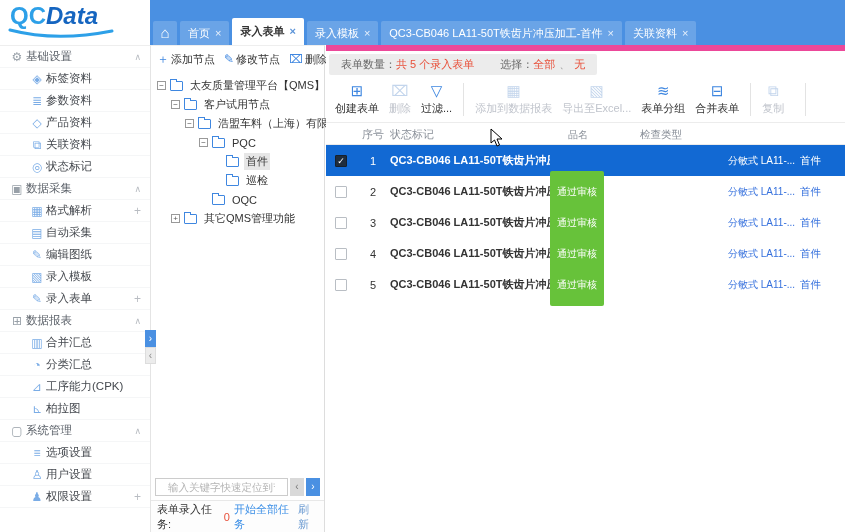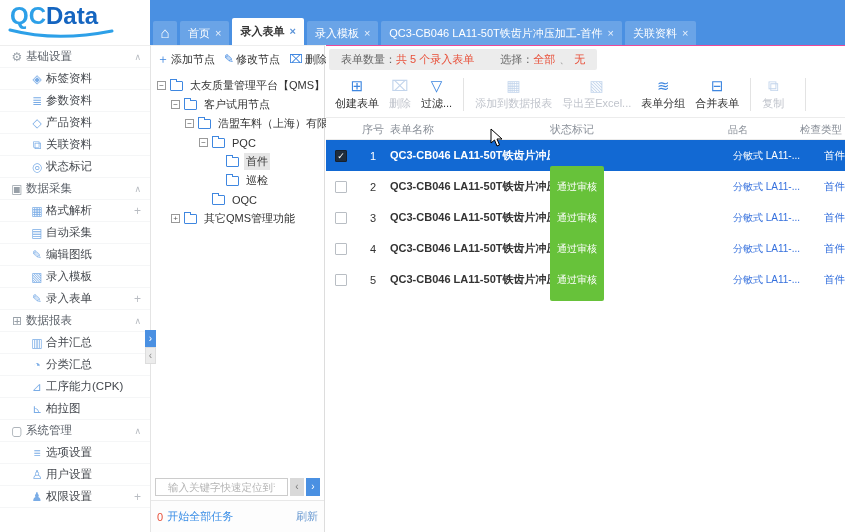--- a/index.html
+++ b/index.html
@@ -4,21 +4,21 @@
 <style>
   * { margin:0; padding:0; box-sizing:border-box; }
   html,body { width:845px; height:532px; overflow:hidden; background:#fff;
     font-family:"Liberation Sans","DejaVu Sans",sans-serif; }
   .app { position:relative; width:845px; height:532px; background:#fff; }
 
   
   .logo-area { position:absolute; left:0; top:0; width:150px; height:45px; background:#fff; z-index:5; }
   .logo-text { position:absolute; left:10px; top:2px; font-size:24px; font-weight:bold; letter-spacing:0; }
   .logo-text .p1 { color:#2da0e8; }
-  .logo-text .p2 { color:#1565c0; }
+  .logo-text .p2 { color:#1565c0;font-style:italic; }
   .logo-swoosh { position:absolute; left:8px; top:26px; }
 
   
   .header { position:absolute; left:150px; top:0; right:0; height:45px; background:#4a90e2; }
   .tabbar { position:absolute; left:0; bottom:0; right:0; height:27px; display:flex; align-items:flex-end; padding-left:3px; }
   .home-btn { width:24px; height:24px; margin-right:3px; background:rgba(255,255,255,.18);
     color:#fff; font-size:15px; text-align:center; line-height:23px; border-radius:2px 2px 0 0; cursor:pointer; }
   .tab { height:24px; line-height:24px; padding:0 8px; margin-right:3px; background:rgba(255,255,255,.18);
     color:#fff; font-size:11px; border-radius:2px 2px 0 0; white-space:nowrap; cursor:pointer; display:flex; align-items:center; gap:5px;}
   .tab .x { font-size:11px; color:#e8f1fc; }
@@ -66,21 +66,21 @@
   .tree-search input::placeholder { color:#b5b5b5; }
   .ts-btn { width:14px; height:18px; background:#d9d9d9; color:#777; font-size:10px; text-align:center; line-height:17px; cursor:pointer; }
   .ts-btn.next { background:#4a90e2; color:#fff; }
   .tree-task { position:absolute; left:0; right:0; bottom:0; height:32px; border-top:1px solid #e8e8e8;
     font-size:11px; color:#333; display:flex; align-items:center; padding:0 6px; gap:4px; background:#fdfdfd; }
   .task-count { color:#e8503a; }
   .task-link { color:#3a8ee6; cursor:pointer; }
   .task-refresh { margin-left:auto; color:#6b9bd2; cursor:pointer; }
 
   
-  .main { position:absolute; left:326px; top:45px; right:0; bottom:0; background:#fff; border-top:1px solid #ec4899; overflow:hidden; }
+  .main { position:absolute; left:326px; top:45px; right:0; bottom:0; background:#fff; border-top:6px solid #ec4899; overflow:hidden; }
   .info-bar { margin:3px 0 0 3px; display:inline-block; background:#ececec; border-radius:2px;
     padding:3px 12px; font-size:11px; color:#666; }
   .info-bar .red { color:#e8503a; }
   .info-bar .gap { display:inline-block; width:26px; }
   .info-bar .sep { color:#999; margin:0 4px; }
 
   .toolbar { display:flex; align-items:flex-start; padding:6px 0 4px 4px; border-bottom:1px solid #ececec; overflow:hidden; white-space:nowrap; }
   .tb-btn { display:inline-flex; flex-direction:column; align-items:center; gap:2px; padding:2px 5px; cursor:pointer; }
   .tb-ic { font-size:15px; line-height:16px; color:#3f87e0; }
   .tb-label { font-size:11px; color:#333; }
@@ -94,21 +94,21 @@
   .trow { display:flex; align-items:center; }
   .thead { height:20px; font-size:11px; color:#8a9099; border-bottom:1px solid #ebebeb; }
   .c-cb { width:30px; flex:0 0 30px; display:flex; justify-content:center; }
   .c-seq { width:34px; flex:0 0 34px; text-align:center; font-size:11px; }
   .c-name { width:160px; flex:0 0 160px; font-size:11px; overflow:hidden; white-space:nowrap; }
   .c-status { width:178px; flex:0 0 178px; }
   .c-pin { width:72px; flex:0 0 72px; font-size:10px; white-space:nowrap; overflow:hidden; }
   .c-type { flex:1; font-size:10.5px; }
   .drow { height:31px; font-size:11px; color:#333; cursor:pointer; }
   .drow .c-name { font-weight:bold; }
-  .drow .c-pin, .drow .c-type { color:#3570dd;text-align:right; }
+  .drow .c-pin, .drow .c-type { color:#3570dd; }
   .drow.selected { background:#1269d3; color:#fff; }
   .drow.selected .c-pin, .drow.selected .c-type { color:#fff; }
   .cb { width:12px; height:12px; border:1px solid #b9bec4; background:#fff; border-radius:1px; }
   .cb.checked { background:#1f2d3d; border-color:#16202c; color:#fff; font-size:9px; line-height:11px; text-align:center; }
   .badge { display:inline-block; background:#67c23a; color:#fff; font-size:10px; padding:14px 7px; border-radius:2px; }
   .badge:empty { display:none; }
 
   
   .cursor { position:absolute; left:490px; top:128px; z-index:99; pointer-events:none; }
 </style>
@@ -305,20 +305,21 @@
         <span class="fld"></span>
         <span class="lbl">其它QMS管理功能</span>
       </div>
     </div>
     <div class="tree-search">
       <input type="text" placeholder="输入关键字快速定位到节点" style="">
       <span class="ts-btn">‹</span>
       <span class="ts-btn next">›</span>
     </div>
     <div class="tree-task">
+      <span>表单录入任务:</span>
       <span class="task-count">0</span>
       <span class="task-link">开始全部任务</span>
       <span class="task-refresh">刷新</span>
     </div>
   </div>
 
   <div class="main">
     <div class="info-bar">
       <span>表单数量：</span><span class="red">共 5 个录入表单</span><span class="gap"></span><span>选择：</span><span class="red">全部</span><span class="sep">、</span><span class="red">无</span>
     </div>
@@ -364,21 +365,20 @@
       </div>
 
       <div class="tb-sep"></div>
 
     </div>
 
     <div class="tbl">
       <div class="trow thead">
         <div class="c-cb"></div>
         <div class="c-seq">序号</div>
-        <div class="c-name">表单名称</div>
         <div class="c-status">状态标记</div>
         <div class="c-pin">品名</div>
         <div class="c-type">检查类型</div>
       </div>
 
       <div class="trow drow selected">
         <div class="c-cb">
             <span class="cb checked">✓</span>
           </div>
         <div class="c-seq">1</div>

